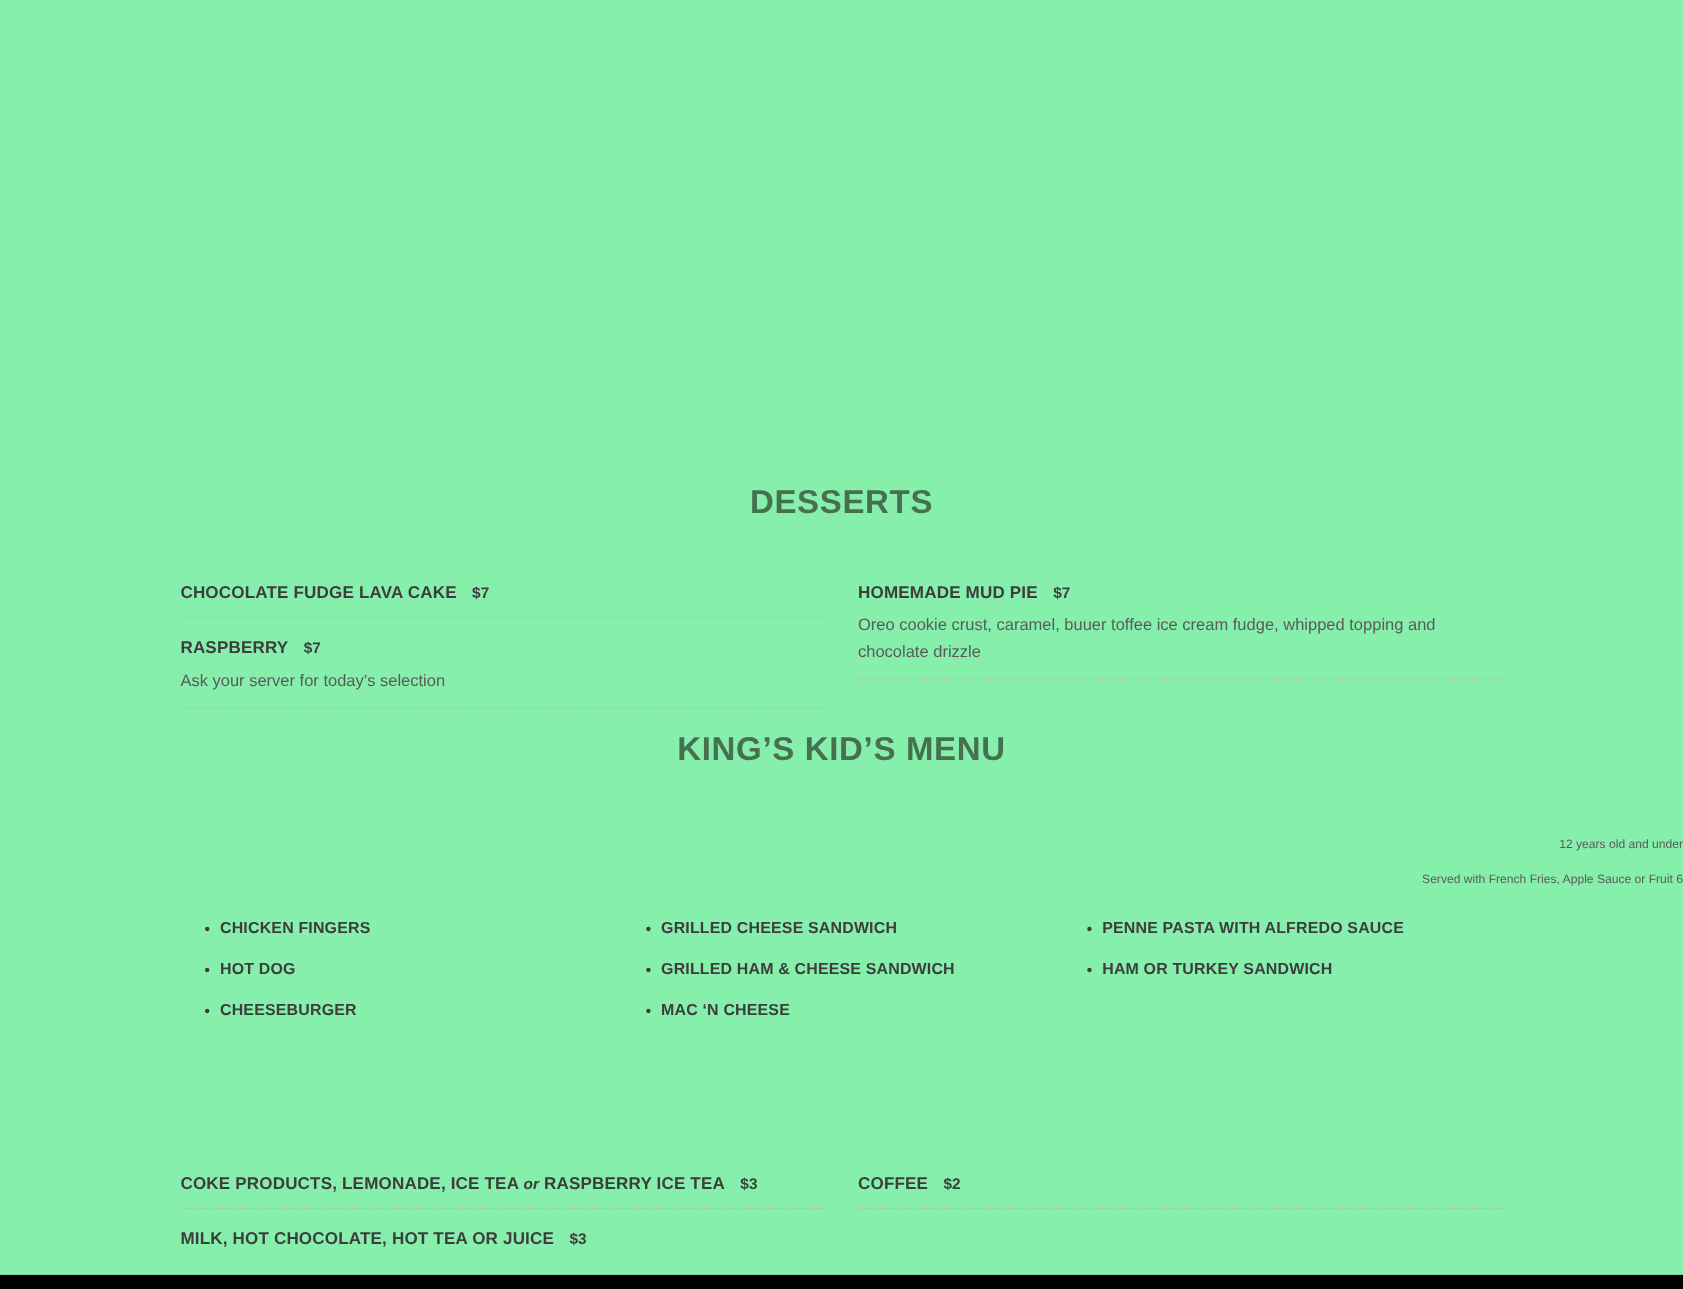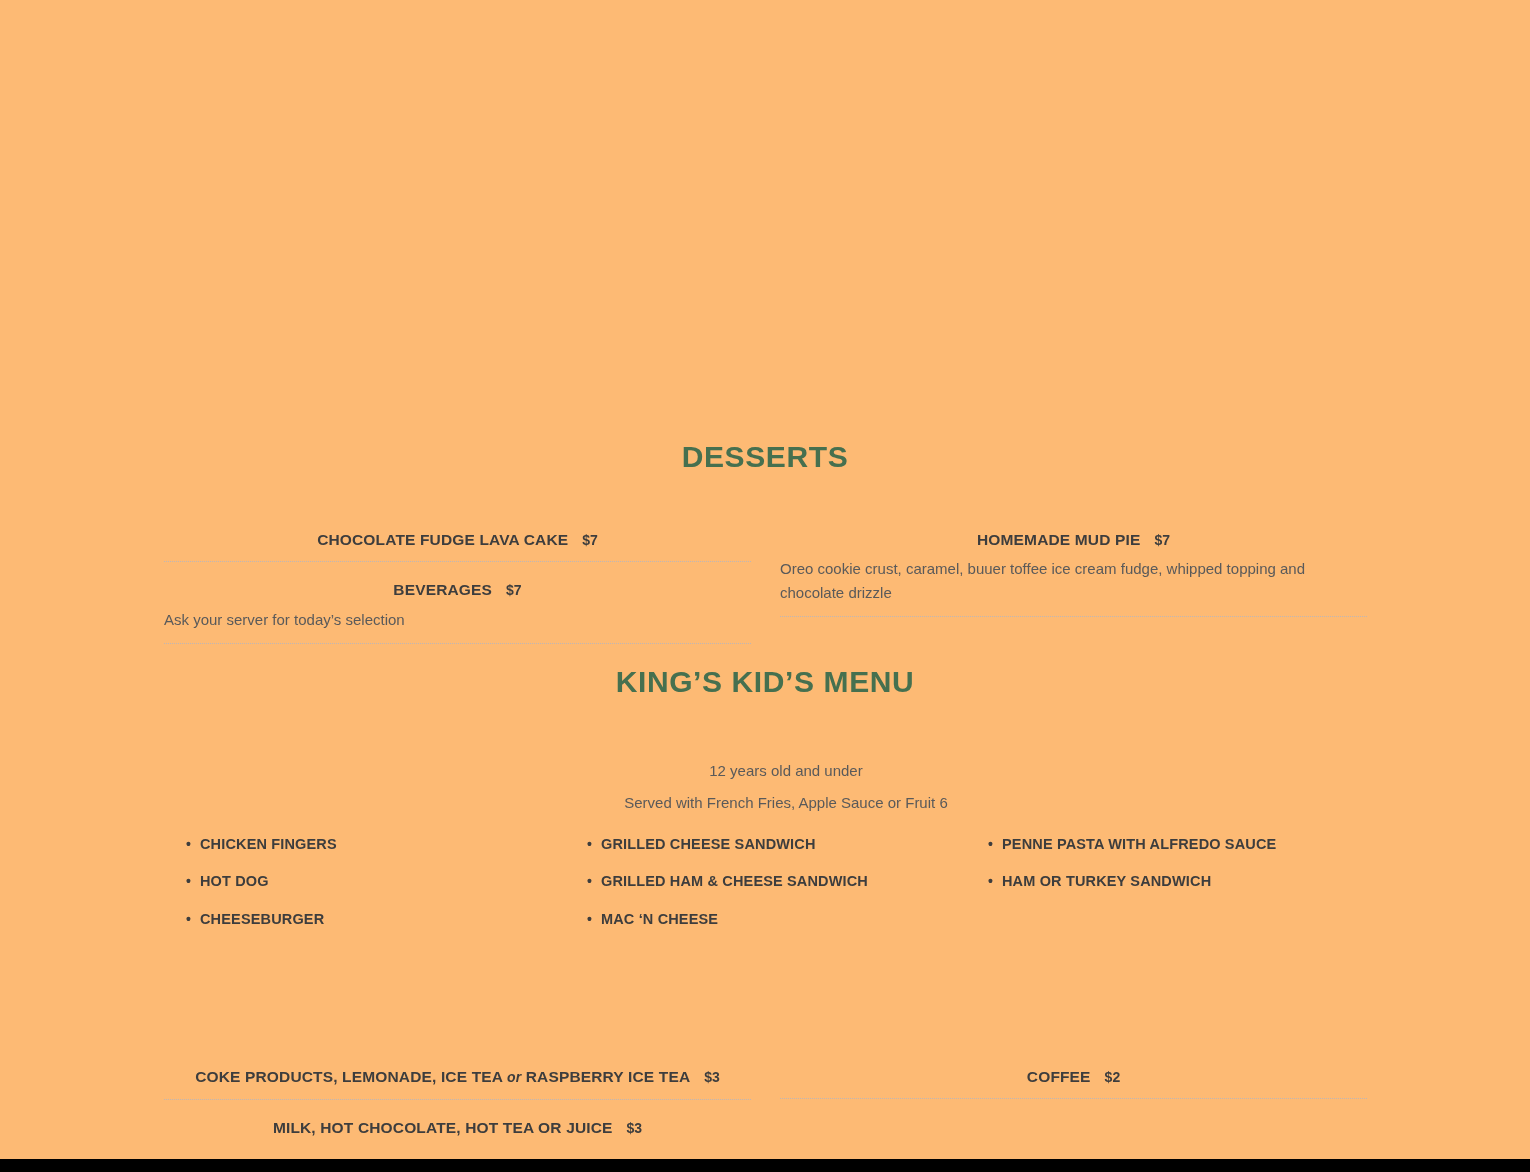--- a/index.html
+++ b/index.html
@@ -13,21 +13,21 @@
     font-family: "Liberation Sans", sans-serif;
     position: relative;
     overflow: hidden;
   }
 
   .page {
     position: absolute;
     top: 0; left: 0;
     width: 1530px;
     height: 1159px;
-    background: #fdba74;
+    background: #86efac;
   }
 
   .bottom-bar {
     position: absolute;
     left: 0;
     top: 1159px;
     width: 1530px;
     height: 13px;
     background: #000000;
   }
@@ -81,21 +81,21 @@
     padding-bottom: 12px;
     margin-bottom: 16px;
   }
   .menu-item.no-rule {
     border-bottom: none;
   }
 
   .item-head {
     display: flex;
     align-items: baseline;
-    justify-content: center;
+    justify-content: flex-start;
   }
 
   .item-name {
     font-size: 15.5px;
     font-weight: bold;
     color: #3d3d3d;
     letter-spacing: 0.15px;
     line-height: 1.25;
   }
   .item-name .lc {
@@ -119,22 +119,22 @@
     font-size: 15px;
     color: #5a5a5a;
     line-height: 1.55;
     font-weight: normal;
   }
 
   
   .kids-sub {
     position: absolute;
     left: 0; right: 0;
-    text-align: center;
-    font-size: 15px;
+    text-align: right;
+    font-size: 11px;
     color: #5a5a5a;
     padding-left: 42px;
   }
   .kids-sub-1 { top: 762px; }
   .kids-sub-2 { top: 794px; }
 
   .kids-cols {
     position: absolute;
     top: 836px;
     left: 164px;
@@ -182,21 +182,21 @@
 
       <div class="menu-item">
         <div class="item-head">
           <span class="item-name">CHOCOLATE FUDGE LAVA CAKE</span>
           <span class="item-price">$7</span>
         </div>
       </div>
 
       <div class="menu-item">
         <div class="item-head">
-          <span class="item-name">BEVERAGES</span>
+          <span class="item-name">RASPBERRY</span>
           <span class="item-price">$7</span>
         </div>
         <div class="item-desc">Ask your server for today’s selection</div>
       </div>
 
     </div>
 
     <div class="col">
 
       <div class="menu-item">

